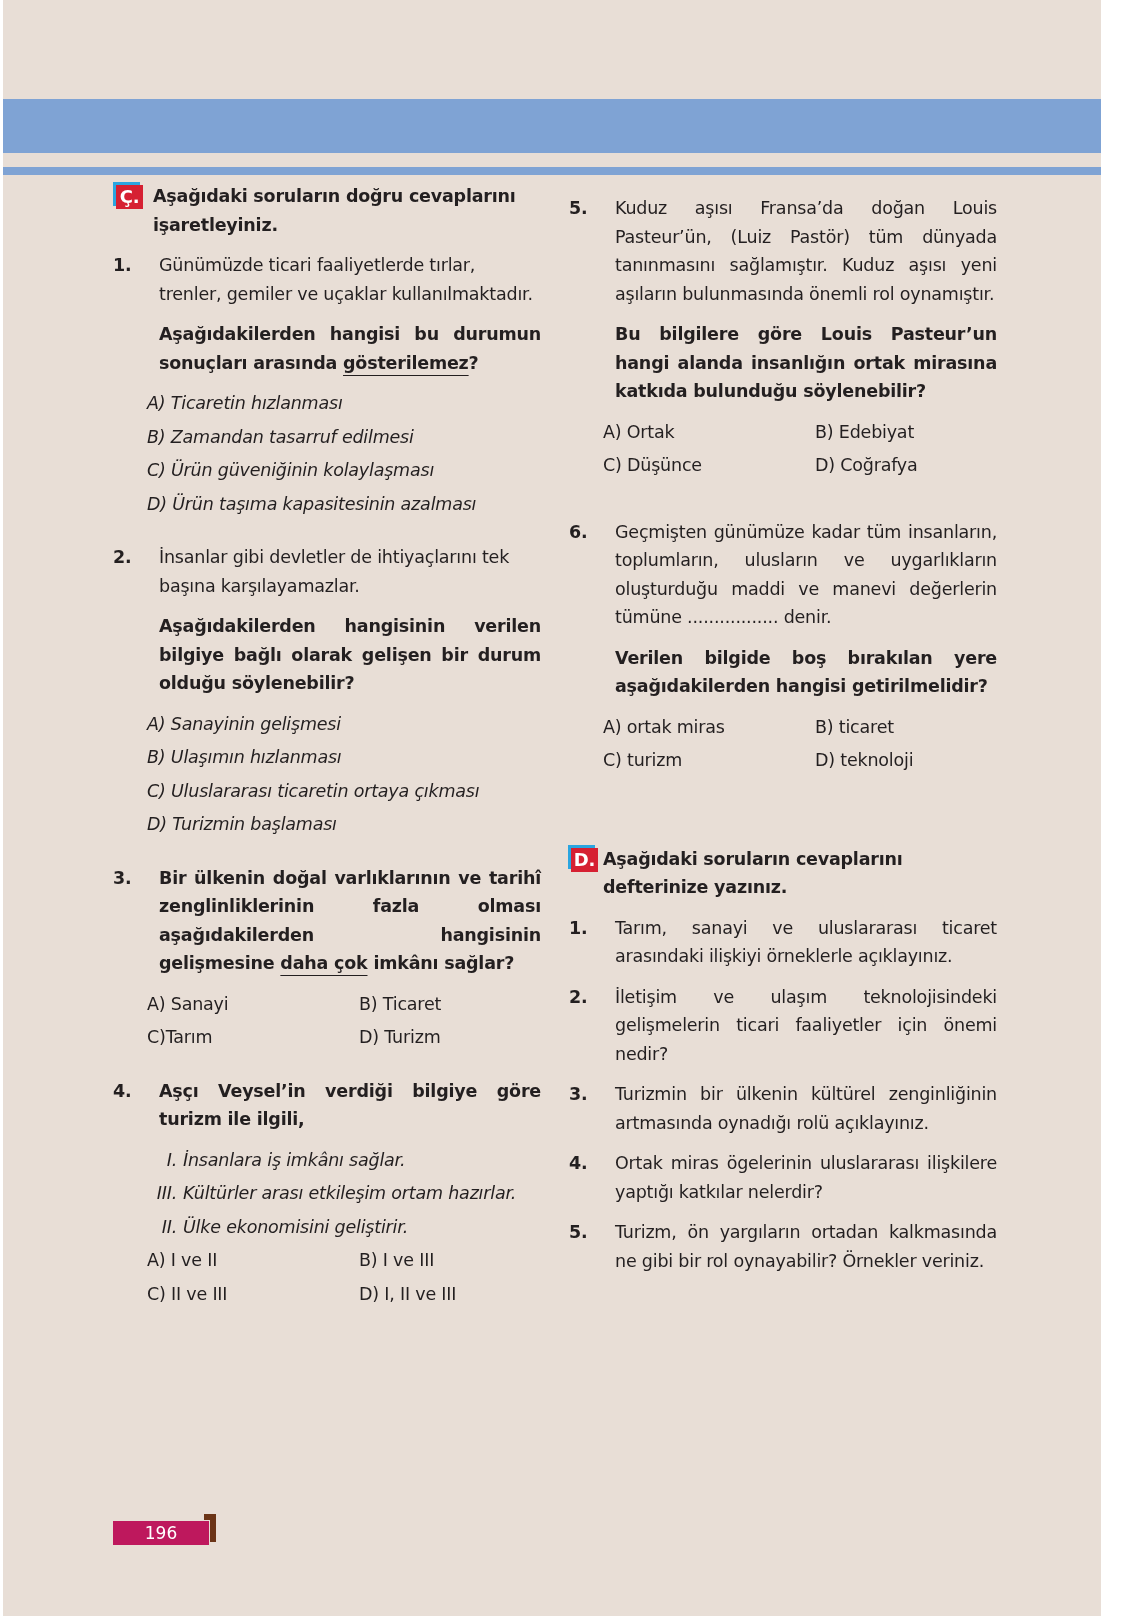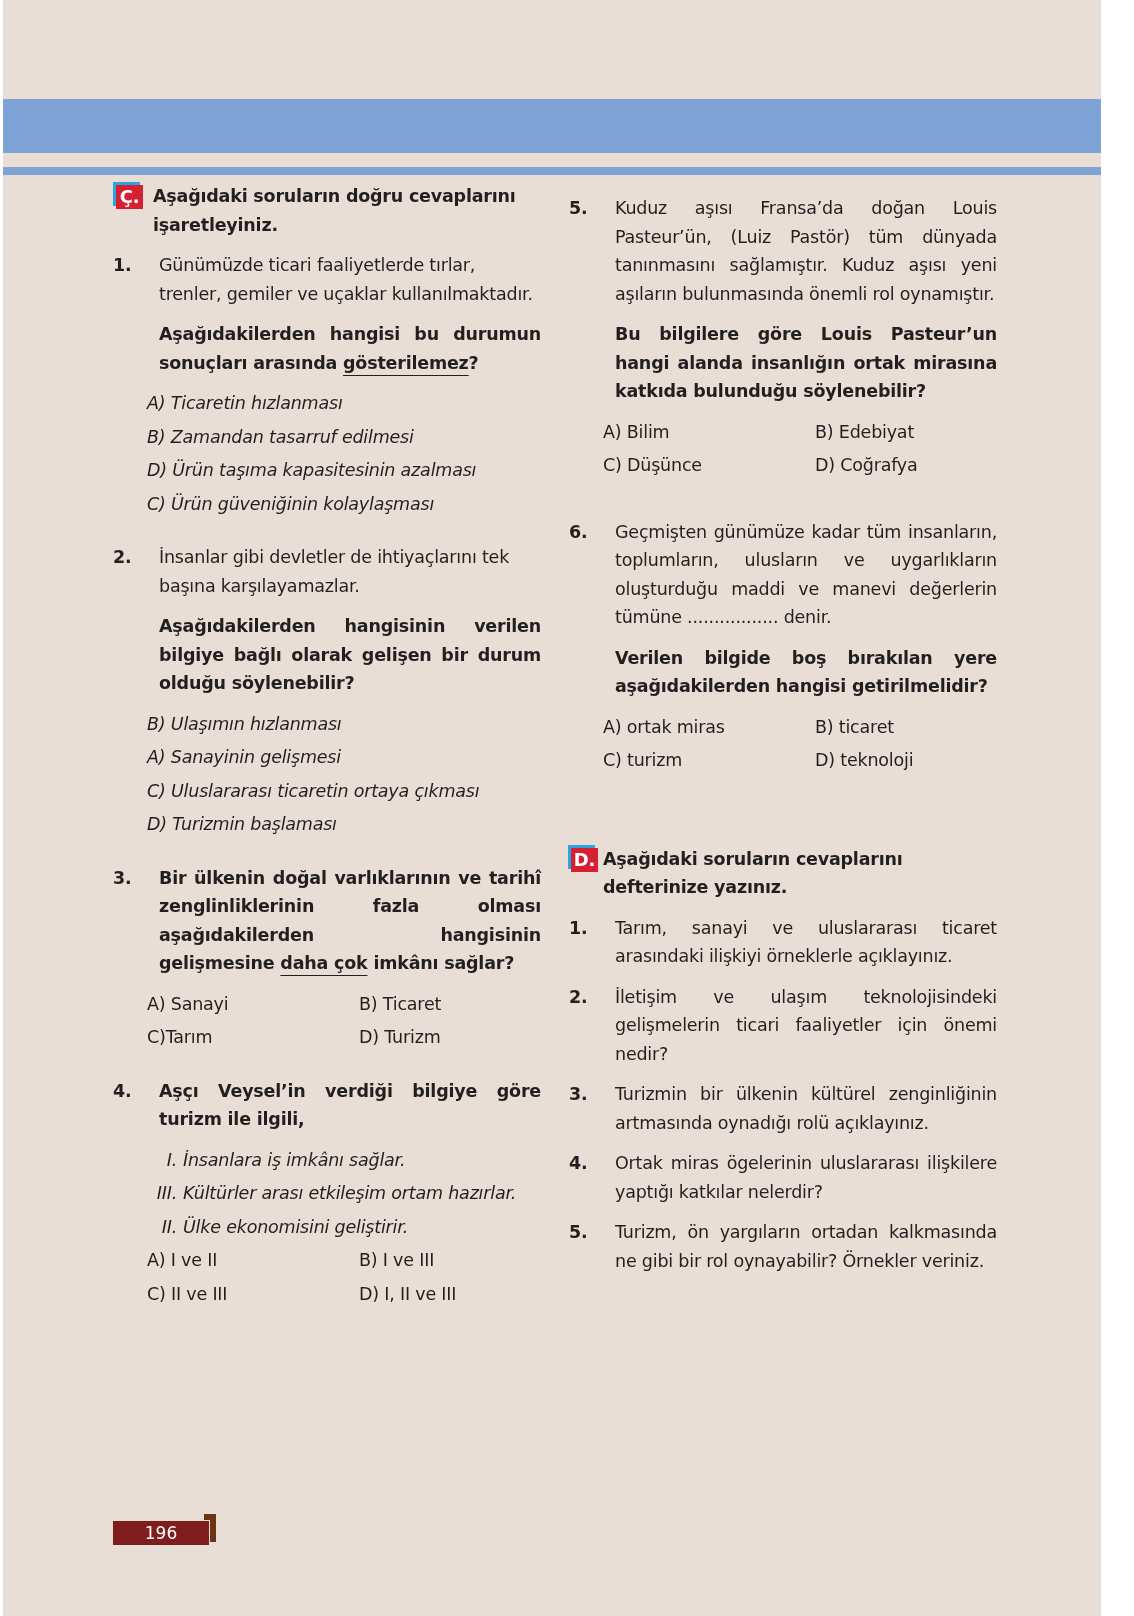--- a/index.html
+++ b/index.html
@@ -28,21 +28,21 @@
     .just { text-align: justify; }
     .bold { font-weight: bold; }
     .u { text-decoration: underline; text-decoration-thickness: 1px; text-underline-offset: 6px; }
     .opt { margin-top: 5px; font-style: italic; }
     .opts-grid { display: grid; grid-template-columns: 212px 212px; row-gap: 5px; margin-top: 5px; }
     .gap6 { margin-top: 6px; }
     .roman { display: flex; }
     .roman .rn { width: 30px; text-align: right; padding-right: 6px; }
     .page-num {
       position: absolute; left: 110px; top: 1521px; width: 96px; height: 24px;
-      background: #7f1d1d; color: #fff; font-size: 17px; line-height: 24px; text-align: center;
+      background: #be185d; color: #fff; font-size: 17px; line-height: 24px; text-align: center;
     }
     .page-num-corner {
       position: absolute; left: 201px; top: 1514px; width: 10px; height: 28px;
       border-top: 6px solid #6b3417; border-right: 6px solid #6b3417; box-sizing: border-box;
       width: 12px;
     }
   </style>
 </head>
 <body>
 
@@ -55,30 +55,30 @@
       <span class="sec-badge">Ç.</span>
       <span>Aşağıdaki soruların doğru cevaplarını işaretleyiniz.</span>
     </div>
 
     <div class="q" style="margin-top:6px">
       <span class="q-num">1.</span>
       <p>Günümüzde ticari faaliyetlerde tırlar, trenler, gemiler ve uçaklar kullanılmaktadır.</p>
       <p class="bold gap6 just"><span>Aşağıdakilerden hangisi bu durumun sonuçları arasında </span><span class="u">gösterilemez</span><span>?</span></p>
       <div class="opt">A)  Ticaretin hızlanması</div>
       <div class="opt">B)  Zamandan tasarruf edilmesi</div>
+      <div class="opt">C)  Ürün güveniğinin kolaylaşması</div>
       <div class="opt">D)  Ürün taşıma kapasitesinin azalması</div>
-      <div class="opt">C)  Ürün güveniğinin kolaylaşması</div>
     </div>
 
     <div class="q" style="margin-top:25px">
       <span class="q-num">2.</span>
       <p>İnsanlar gibi devletler de ihtiyaçlarını tek başına karşılayamazlar.</p>
       <p class="bold gap6 just">Aşağıdakilerden hangisinin verilen bilgiye bağlı olarak gelişen bir durum olduğu söylenebilir?</p>
+      <div class="opt">A)  Sanayinin gelişmesi</div>
       <div class="opt">B)  Ulaşımın hızlanması</div>
-      <div class="opt">A)  Sanayinin gelişmesi</div>
       <div class="opt">C)  Uluslararası ticaretin ortaya çıkması</div>
       <div class="opt">D)  Turizmin başlaması</div>
     </div>
 
     <div class="q" style="margin-top:25px">
       <span class="q-num">3.</span>
       <p class="bold just"><span>Bir ülkenin doğal varlıklarının ve tarihî zenglinliklerinin fazla olması aşağıdakilerden hangisinin gelişmesine </span><span class="u">daha çok</span><span> imkânı sağlar?</span></p>
       <div class="opts-grid">
         <div>A) Sanayi</div>
         <div>B) Ticaret</div>
@@ -111,21 +111,21 @@
     </div>
   </div>
 
   <div class="col col-right">
 
     <div class="q">
       <span class="q-num">5.</span>
       <p class="just">Kuduz aşısı Fransa’da doğan Louis Pasteur’ün, (Luiz Pastör) tüm dünyada tanınmasını sağlamıştır. Kuduz aşısı yeni aşıların bulunmasında önemli rol oynamıştır.</p>
       <p class="bold gap6 just">Bu bilgilere göre Louis Pasteur’un hangi alanda insanlığın ortak mirasına katkıda bulunduğu söylenebilir?</p>
       <div class="opts-grid">
-        <div>A) Bilim</div>
+        <div>A) Ortak</div>
         <div>B) Edebiyat</div>
         <div>C) Düşünce</div>
         <div>D) Coğrafya</div>
       </div>
     </div>
 
     <div class="q" style="margin-top:38px">
       <span class="q-num">6.</span>
       <p class="just">Geçmişten günümüze kadar tüm insanların, toplumların, ulusların ve uygarlıkların oluşturduğu maddi ve manevi değerlerin tümüne ................. denir.</p>
       <p class="bold gap6 just">Verilen bilgide boş bırakılan yere aşağıdakilerden hangisi getirilmelidir?</p>

